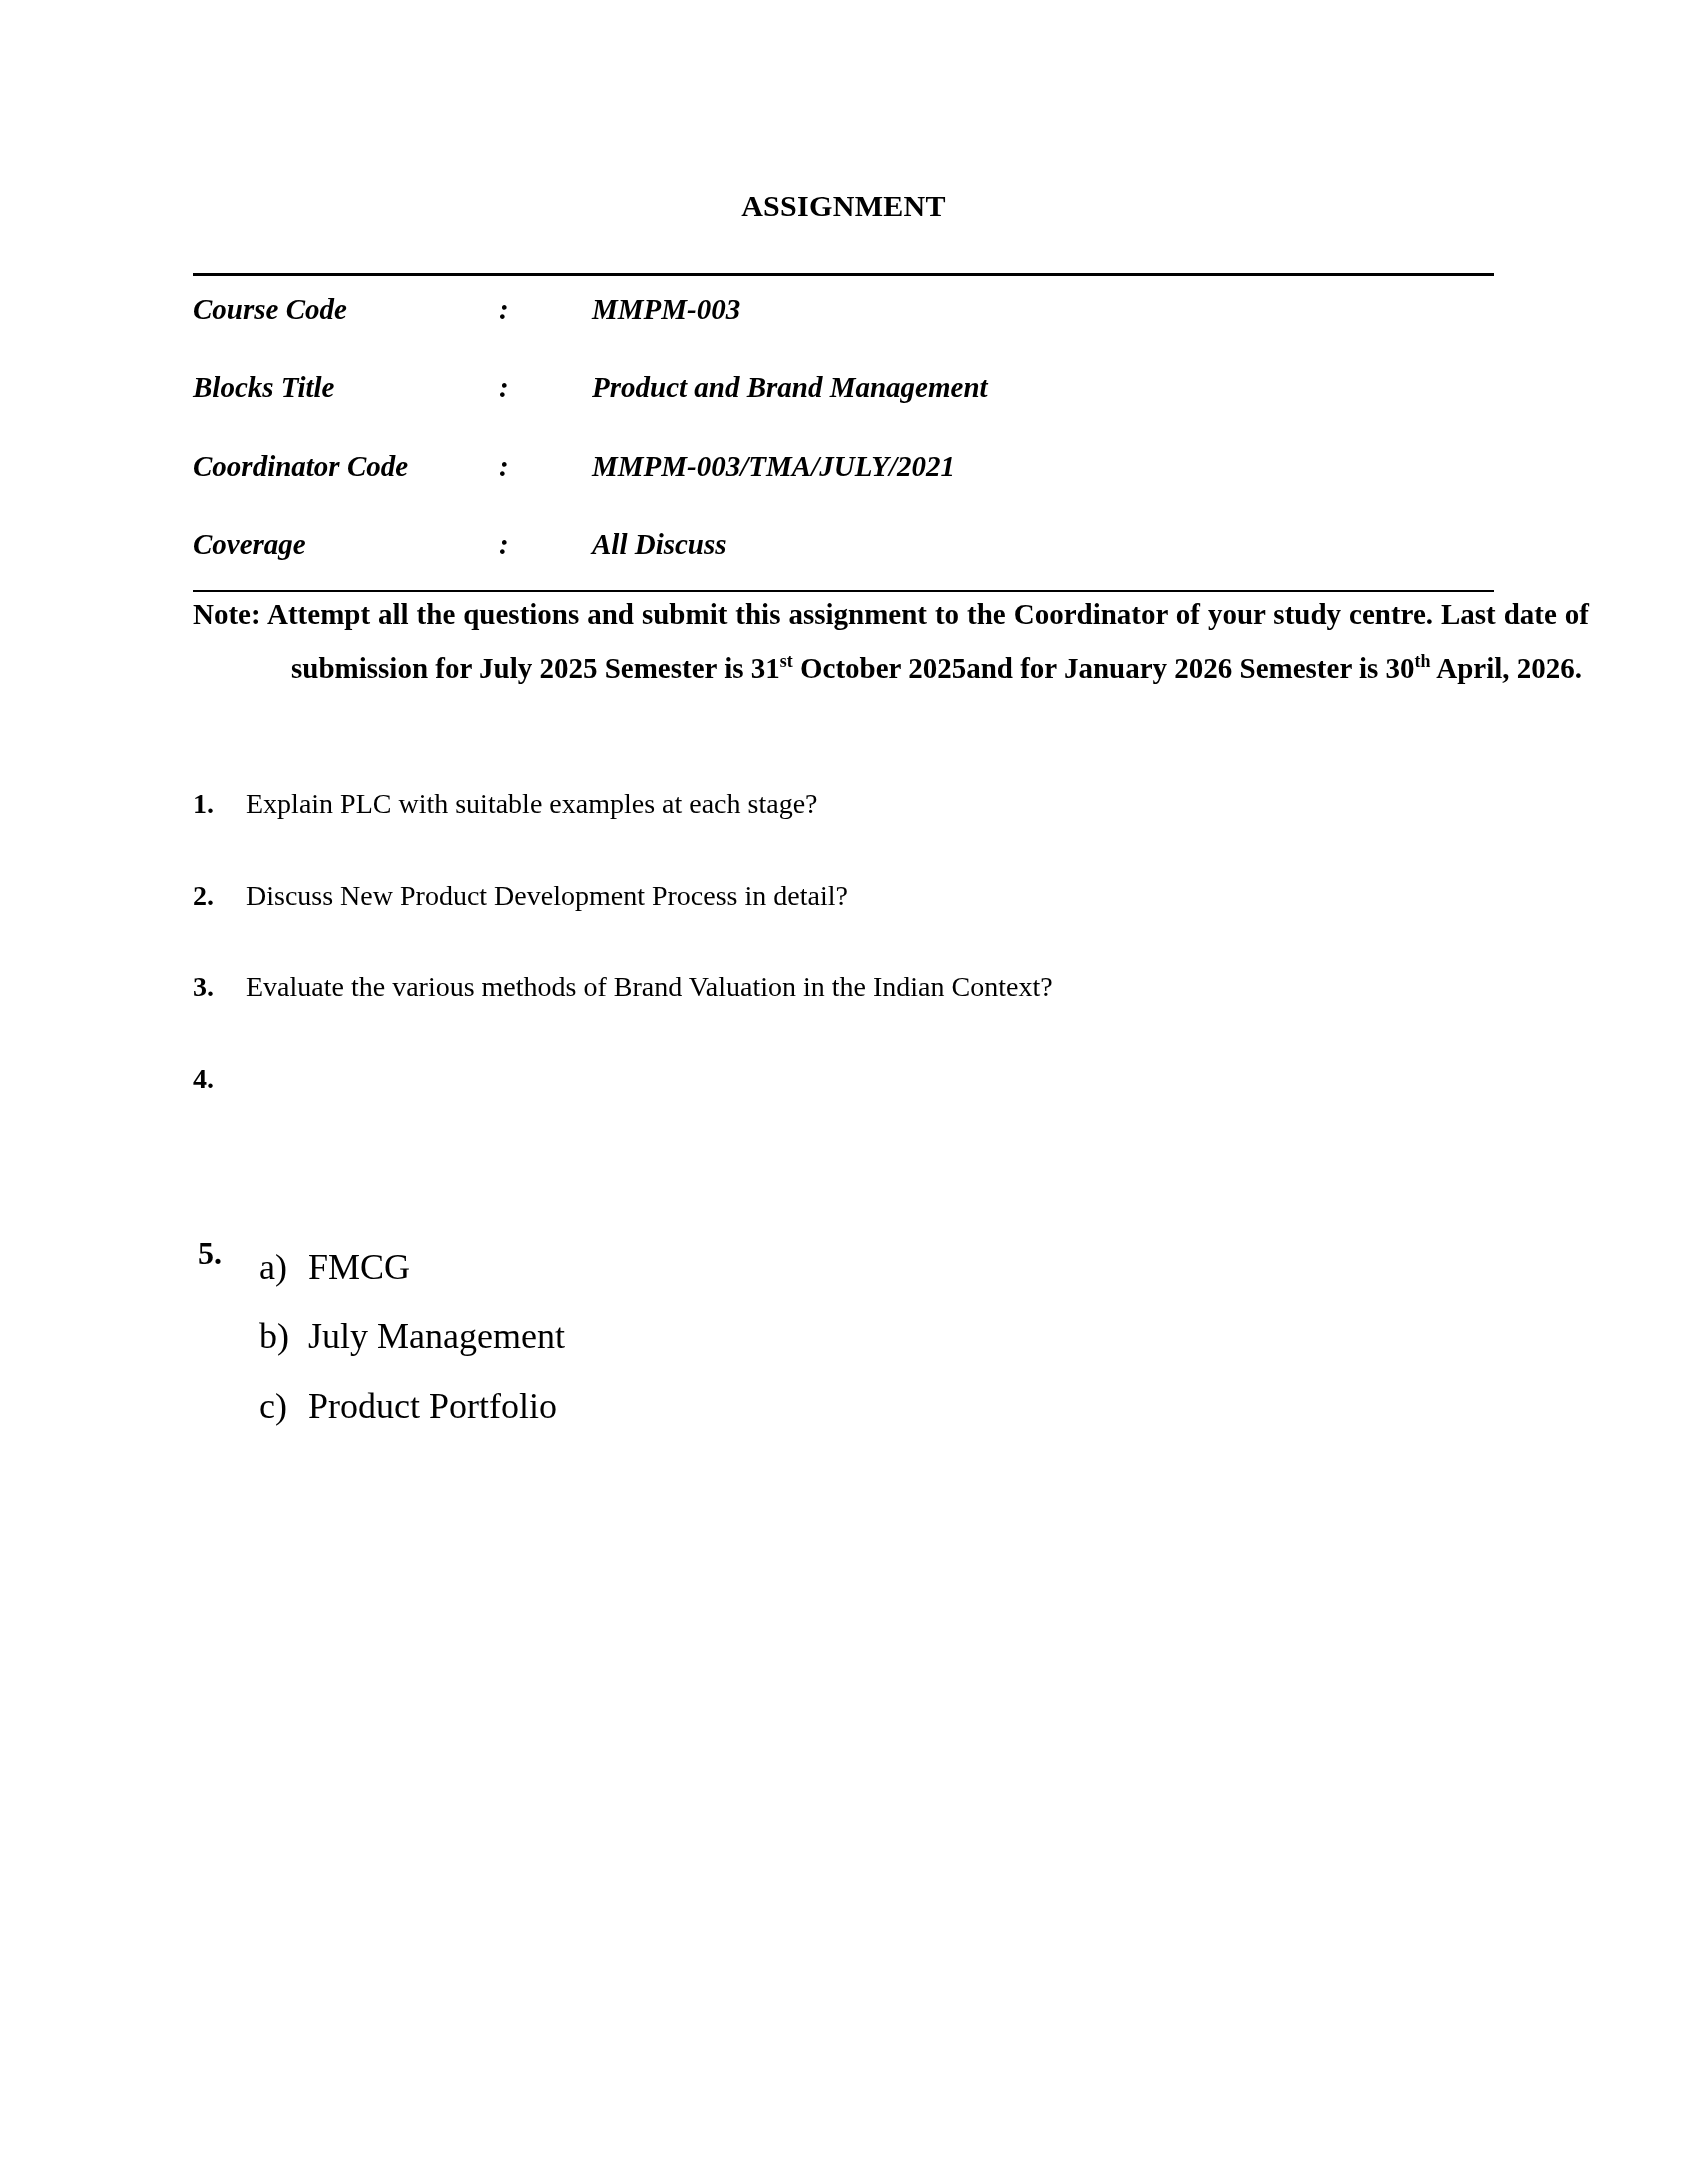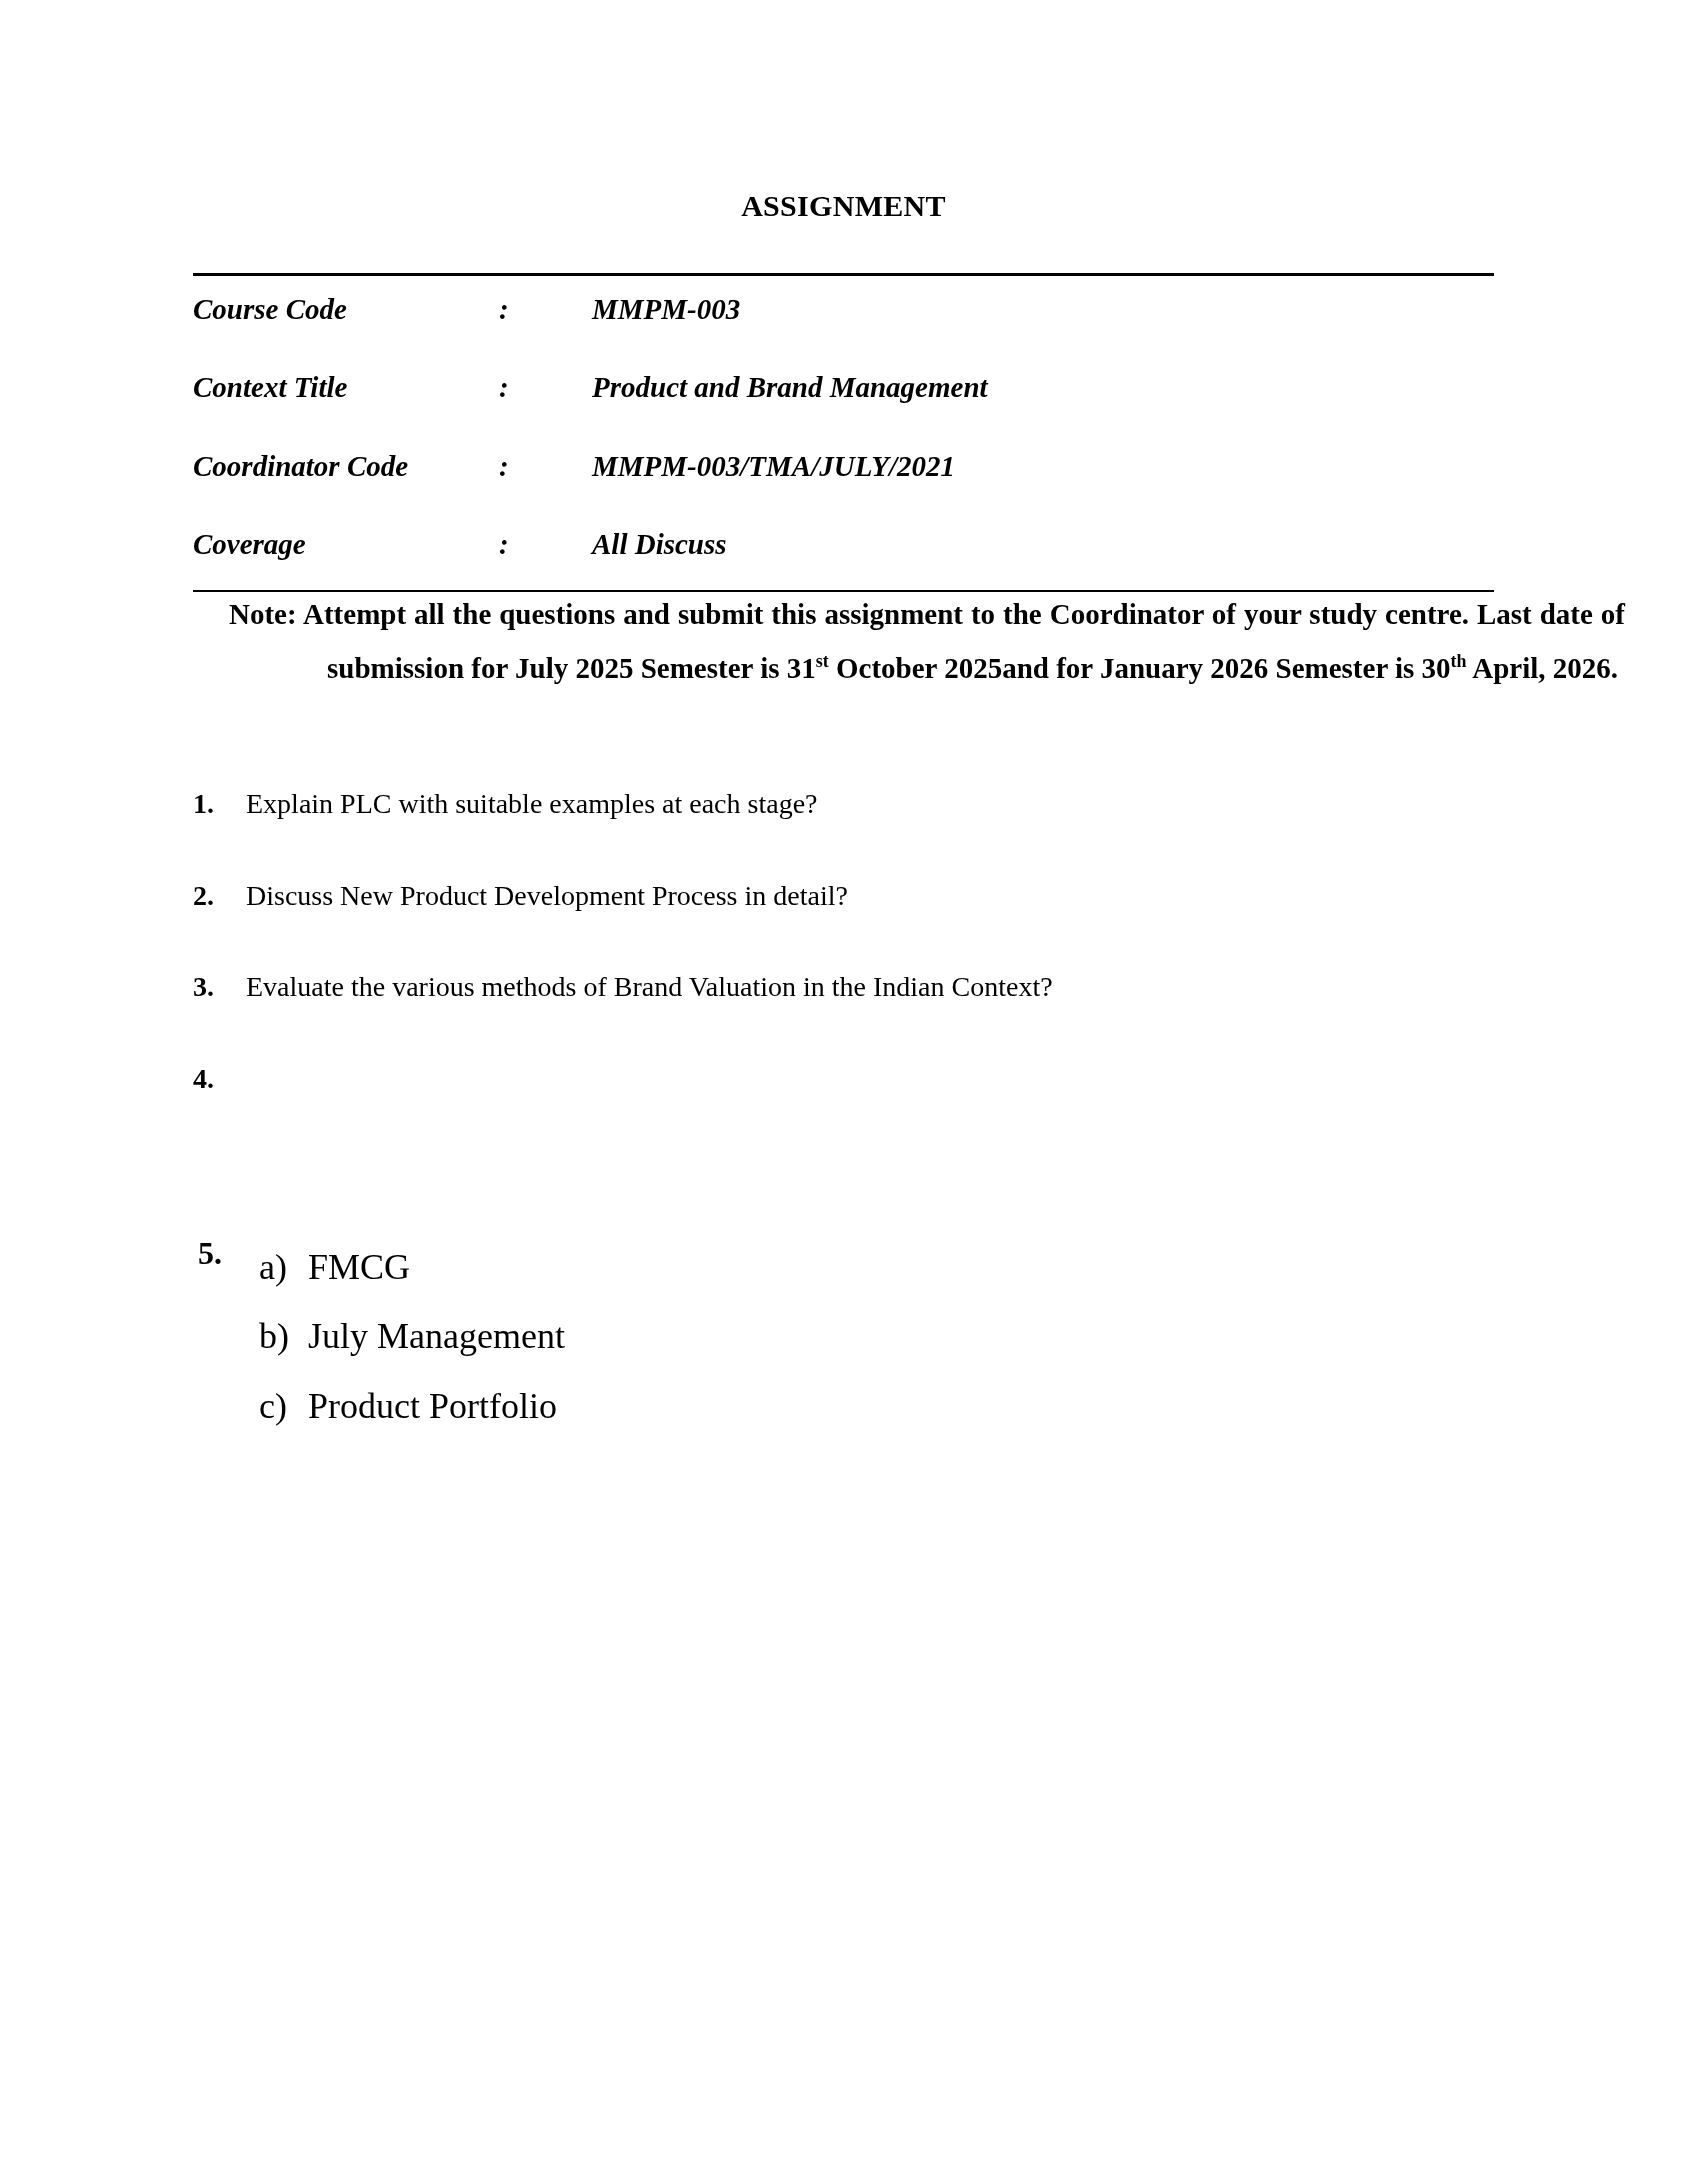--- a/index.html
+++ b/index.html
@@ -67,21 +67,20 @@
     position: absolute;
     left: 193px;
     top: 559px;
     width: 1298px;
     font-size: 29px;
     font-weight: bold;
     line-height: 1.85;
     text-align: justify;
     text-indent: 0;
     padding-left: 98px;
-    margin-left: 36px;
   }
   .note .note-lead {
     margin-left: -98px;
   }
   .note sup {
     font-size: 0.62em;
     vertical-align: super;
     line-height: 0;
   }
   
@@ -153,21 +152,21 @@
   <div class="meta-block">
     <div class="rule-top"></div>
     <table class="meta-table">
       <tbody>
         <tr>
           <td class="meta-label">Course Code</td>
           <td class="meta-colon">:</td>
           <td class="meta-value">MMPM-003</td>
         </tr>
         <tr>
-          <td class="meta-label">Context Title</td>
+          <td class="meta-label">Blocks Title</td>
           <td class="meta-colon">:</td>
           <td class="meta-value">Product and Brand Management</td>
         </tr>
         <tr>
           <td class="meta-label">Coordinator Code</td>
           <td class="meta-colon">:</td>
           <td class="meta-value">MMPM-003/TMA/JULY/2021</td>
         </tr>
         <tr>
           <td class="meta-label">Coverage</td>

